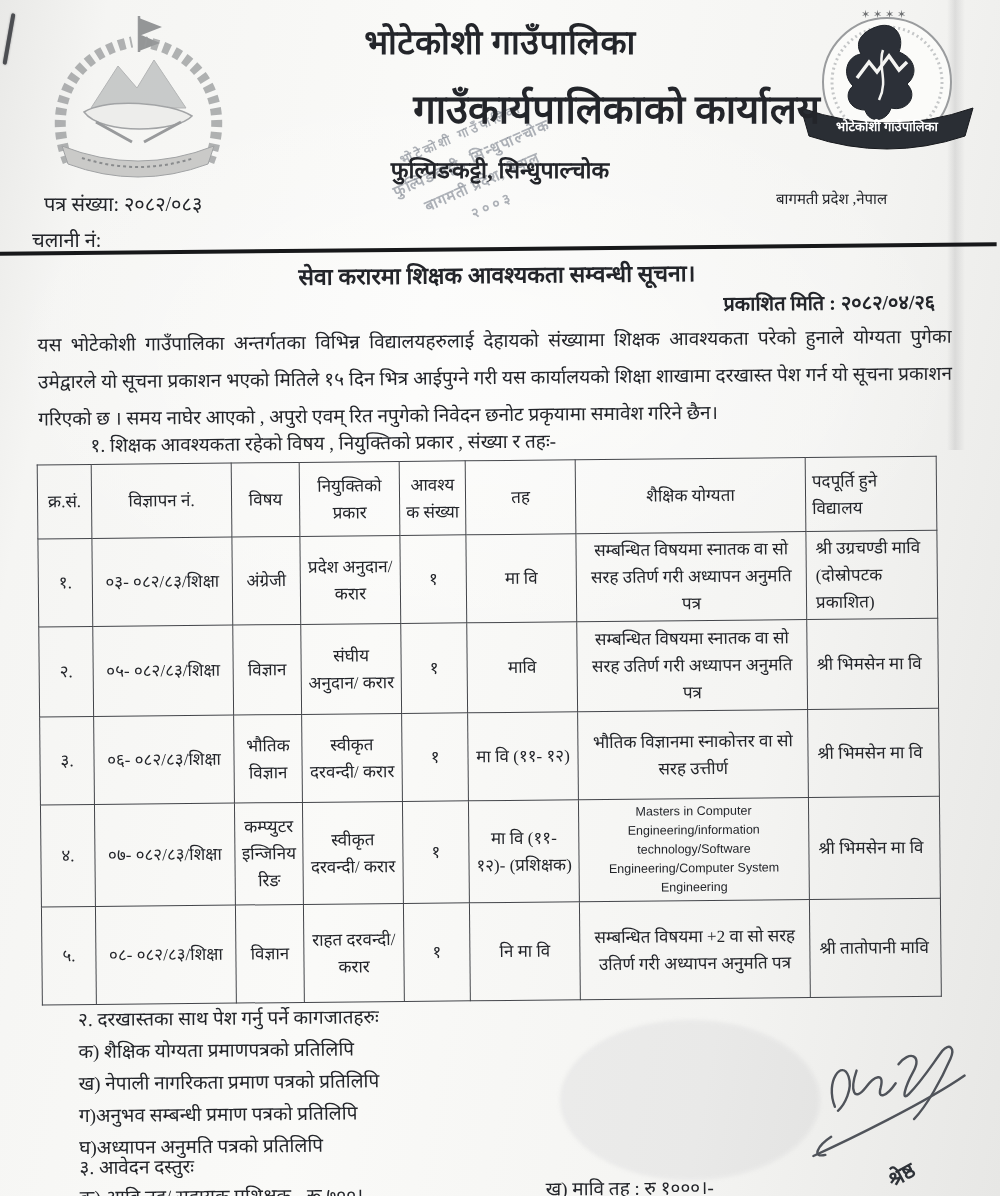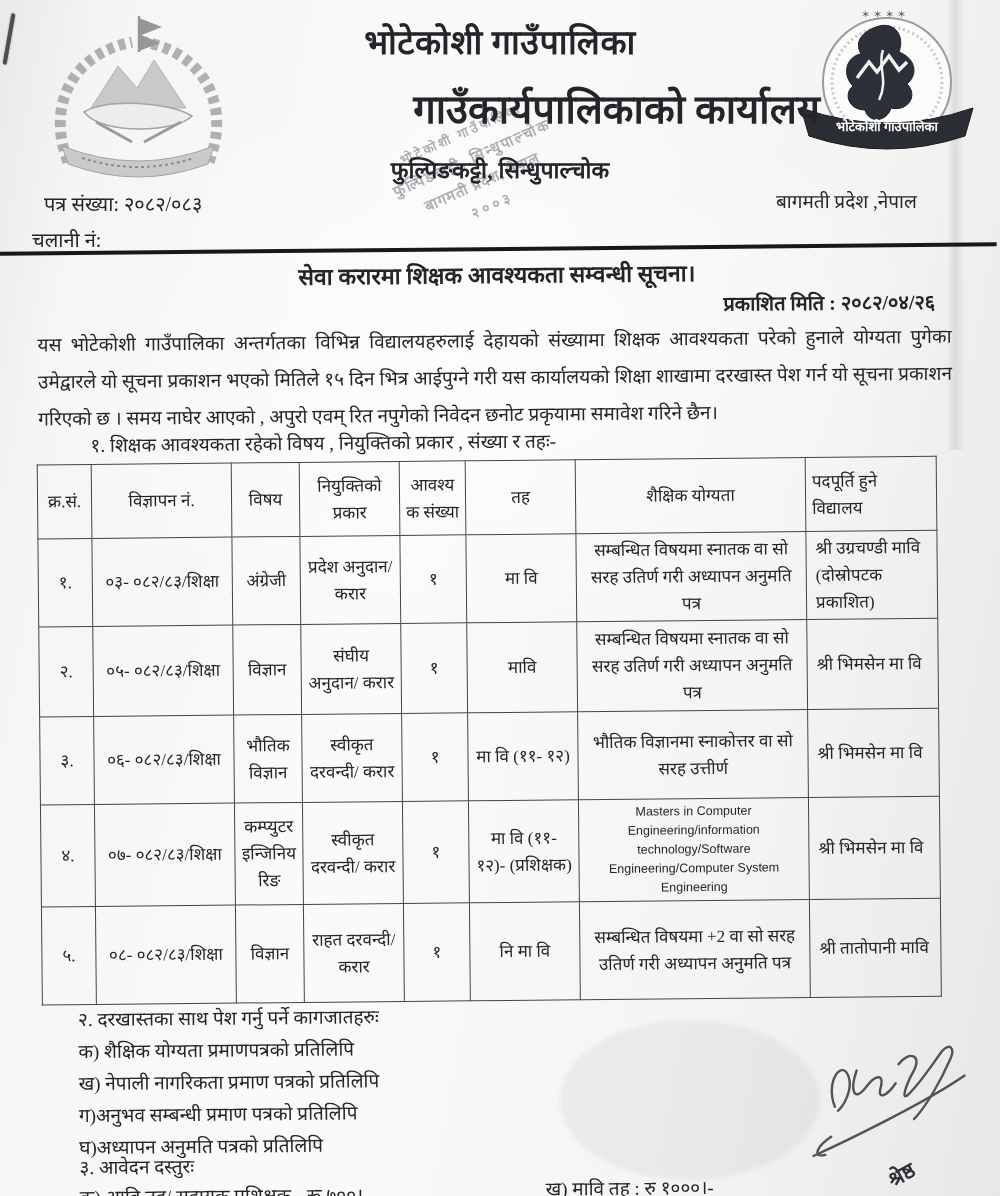--- a/index.html
+++ b/index.html
@@ -20,21 +20,21 @@
   
   .emblem-left { position:absolute; left:36px; top:10px; }
   .logo-right { position:absolute; left:795px; top:4px; }
   .titles { position:absolute; left:180px; top:18px; width:640px; text-align:center; }
   .t1 { font-size:34px; font-weight:bold; letter-spacing:.5px; }
   .t2 { font-size:40px; font-weight:bold; margin-top:16px;text-align:right; }
   .t3 { font-size:23px; font-weight:600; margin-top:18px; }
   .meta { position:absolute; font-size:20px; }
   .m-patra { left:44px; top:190px; }
   .m-chalani { left:32px; top:226px; }
-  .m-prov { left:776px; top:188px; font-size:19px; }
+  .m-prov { left:776px; top:188px; font-size:15px; }
 
   
   .stamp { position:absolute; left:352px; top:118px; width:250px; text-align:center;
     transform:rotate(-24deg); color:rgba(108,114,128,.55); z-index:0; line-height:26px;
     font-weight:600; }
   .stamp .s0 { font-size:13px; letter-spacing:3px; }
   .stamp .s1 { font-size:15px; letter-spacing:2px; }
   .stamp .s2 { font-size:15px; letter-spacing:1px; }
   .stamp .s3 { font-size:14px; letter-spacing:4px; }
 

